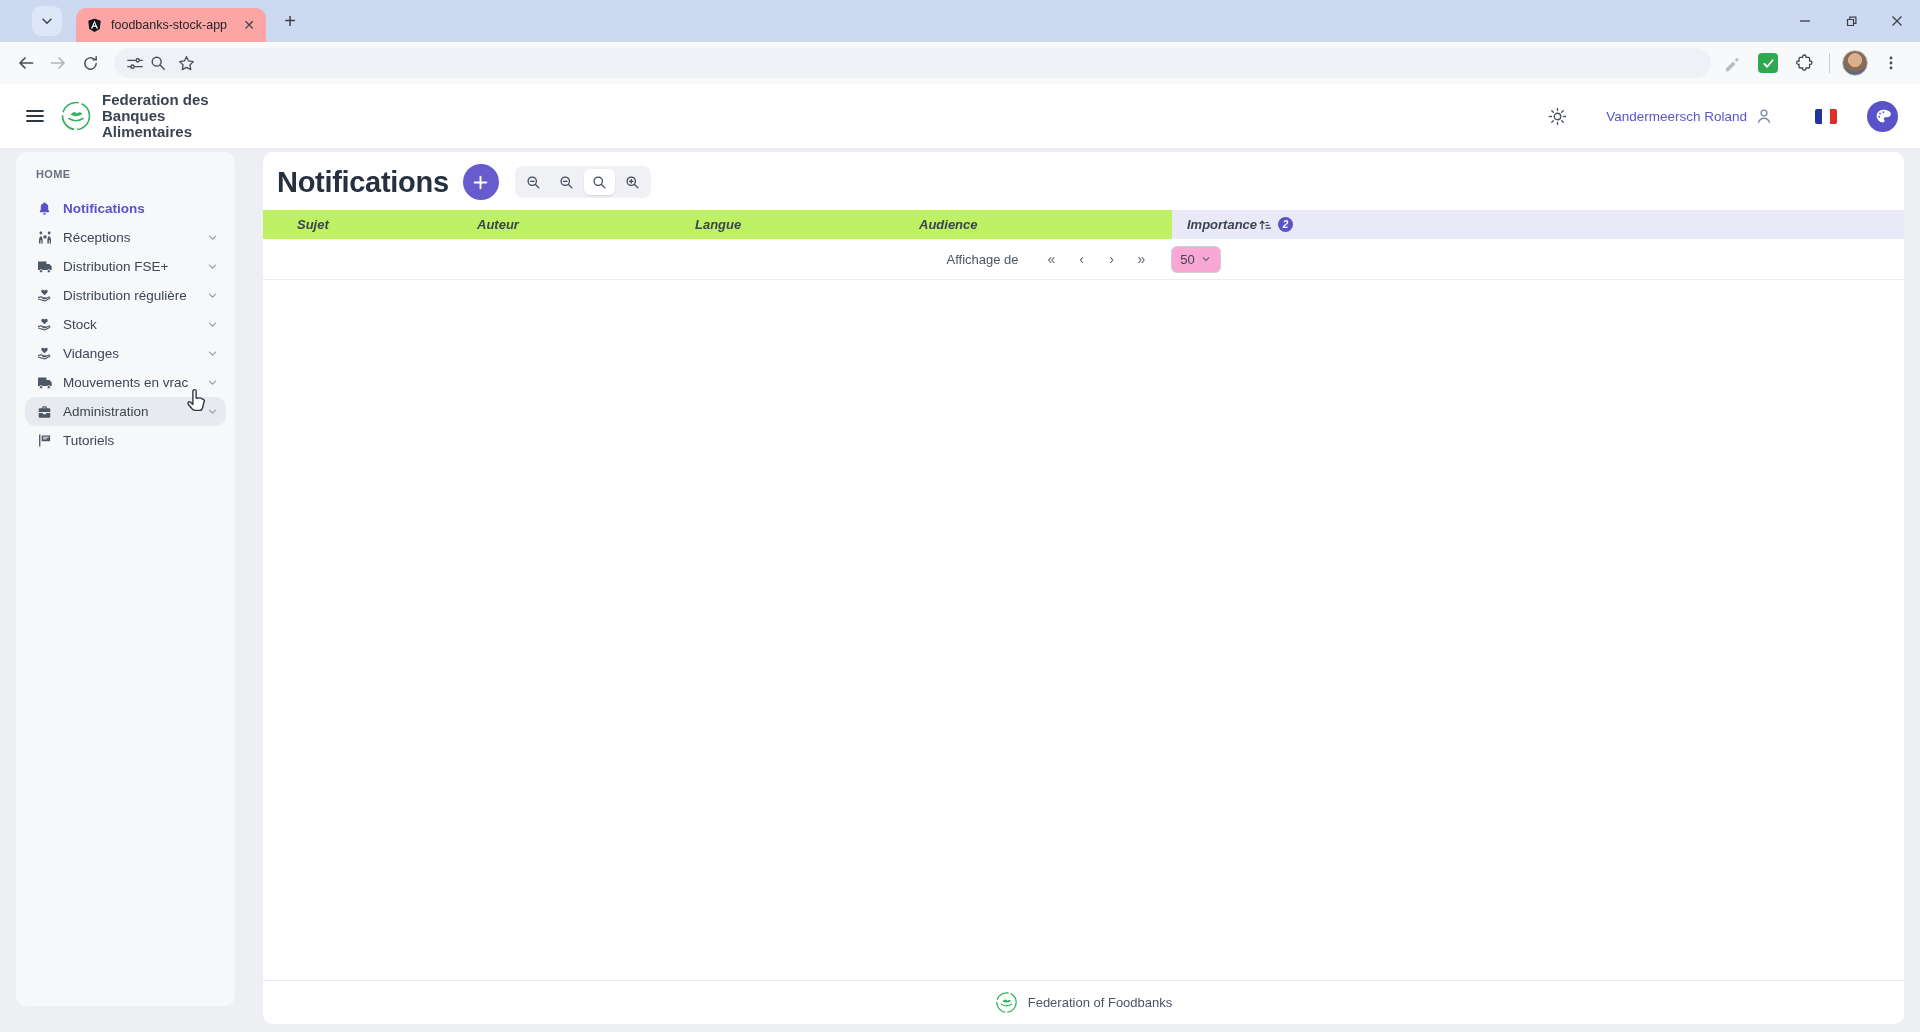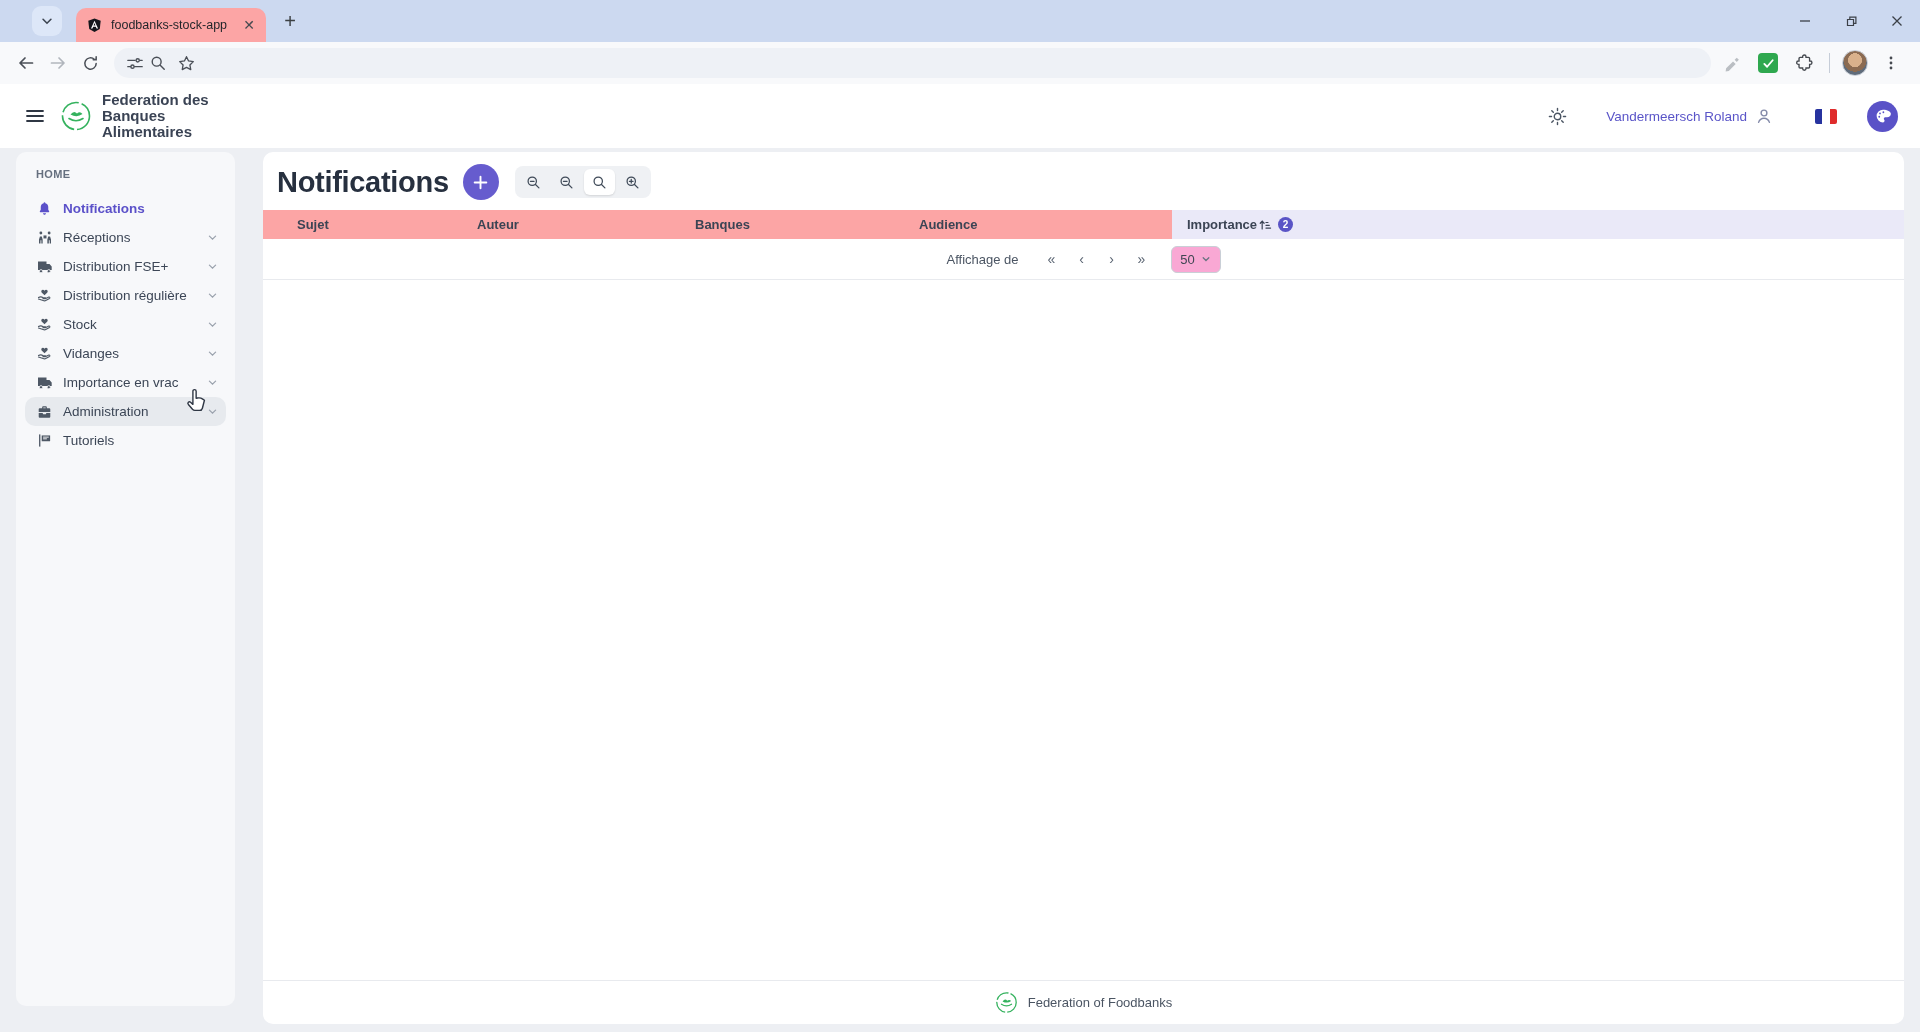--- a/index.html
+++ b/index.html
@@ -66,21 +66,21 @@
   .main { flex:1; background:#ffffff; border-radius:10px; display:flex; flex-direction:column; }
   .title-row { display:flex; align-items:center; padding:12px 16px 10px 14px; }
   .page-title { font-size:29px; font-weight:800; color:#27303f; letter-spacing:-.3px; }
   .add-btn { width:36px; height:36px; border-radius:50%; background:#665cce; color:#fff; border:none; margin-left:14px;
     display:flex; align-items:center; justify-content:center; cursor:pointer; }
   .zoom-group { margin-left:16px; background:#eff1f4; border-radius:8px; padding:3px; display:flex; gap:2px; }
   .zoom-btn { width:31px; height:26px; border:none; background:transparent; border-radius:6px; display:flex;
     align-items:center; justify-content:center; color:#3f4a58; cursor:pointer; }
   .zoom-btn.selected { background:#ffffff; box-shadow:0 1px 2px rgba(0,0,0,.12); }
 
-  .thead { display:flex; height:29px; background:#fca5a5; align-items:center; }
+  .thead { display:flex; height:29px; background:#bef264; align-items:center;font-style:italic; }
   .th { height:29px; display:flex; align-items:center; font-size:13px; font-weight:600; color:#3b4454; padding-left:15px; }
   .th.c0 { width:199px; padding-left:34px; }
   .th.c1 { width:218px; }
   .th.c2 { width:286px; }
   .th.c3 { width:224px; }
   .th.c4 { width:268px; }
   .th.c5 { flex:1; }
   .th.hl { background:#eae9f8; }
   .sort-ic { margin-left:2px; color:#3b4454; display:flex; }
   .th-badge { margin-left:6px; min-width:15px; height:15px; border-radius:8px; background:#5a54c6; color:#fff;
@@ -343,21 +343,21 @@
         </div>
 
         <div class="side-item">
           <span class="si-icon">
             <svg width="16" height="14" viewBox="0 0 16 14">
                 <path d="M1 1.5h8.5V10H1Z M9.5 4h3l2.2 2.6V10H9.5Z" fill="currentColor"></path>
                 <circle cx="4" cy="11.2" r="1.6" fill="currentColor" stroke="#f7f8fa" stroke-width=".8"></circle>
                 <circle cx="11.8" cy="11.2" r="1.6" fill="currentColor" stroke="#f7f8fa" stroke-width=".8"></circle>
               </svg>
           </span>
-          <span>Importance en vrac</span>
+          <span>Mouvements en vrac</span>
           <span class="chev">
               <svg width="11" height="11" viewBox="0 0 16 16">
                 <path d="M3.5 6l4.5 4.5L12.5 6" fill="none" stroke="currentColor" stroke-width="1.8" stroke-linecap="round"></path>
               </svg>
             </span>
         </div>
 
         <div class="side-item hovered">
           <span class="si-icon">
             <svg width="15" height="14" viewBox="0 0 16 15">
@@ -426,21 +426,21 @@
       </div>
 
       <div class="thead">
         <div class="th c0">
           <span>Sujet</span>
         </div>
         <div class="th c1">
           <span>Auteur</span>
         </div>
         <div class="th c3">
-          <span>Banques</span>
+          <span>Langue</span>
         </div>
         <div class="th c4">
           <span>Audience</span>
         </div>
         <div class="th c5 hl">
           <span>Importance</span>
           <span class="sort-ic">
             <svg width="13" height="12" viewBox="0 0 14 13">
                 <path d="M3.4 10.8V2.4M3.4 2.4 1.3 4.6M3.4 2.4 5.5 4.6" fill="none" stroke="currentColor" stroke-width="1.3" stroke-linecap="round" stroke-linejoin="round"></path>
                 <path d="M7.5 9.8h5M7.5 6.8h3.6M7.5 3.8h2.2" stroke="currentColor" stroke-width="1.3" stroke-linecap="round"></path>

